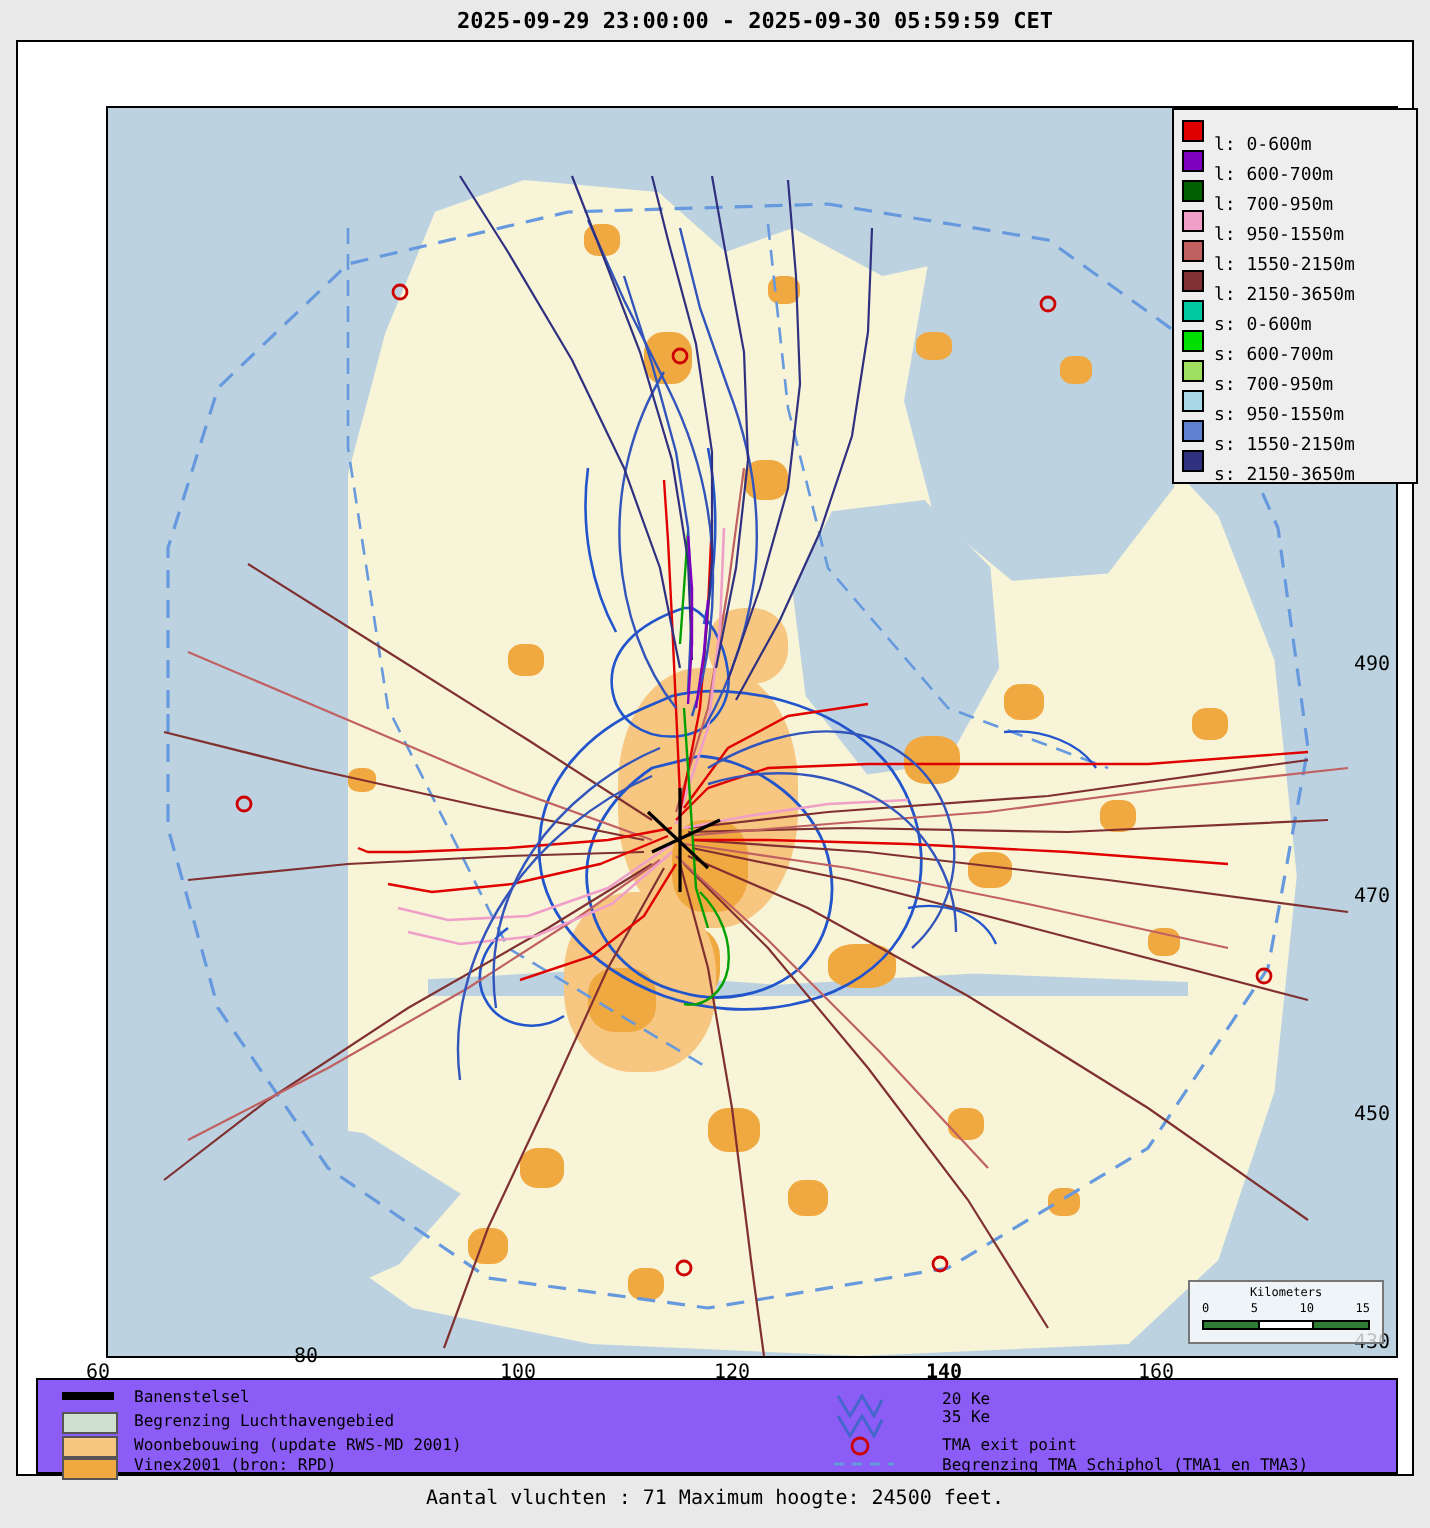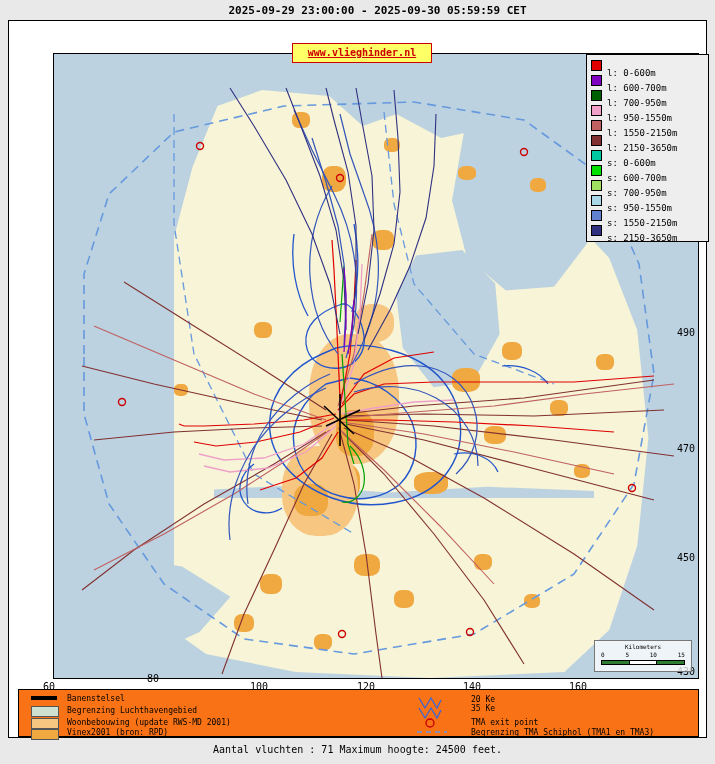--- a/index.html
+++ b/index.html
@@ -62,21 +62,21 @@
     position:absolute;right:0;font-size:10px;text-align:center;
     color:#000;font-family:"DejaVu Sans Mono",monospace;
   }
   .xtick{
     position:absolute;font-size:10px;color:#000;
     font-family:"DejaVu Sans Mono",monospace;text-align:center;
   }
   
   .botlegend{
     position:absolute;left:9px;top:668px;width:681px;height:48px;
-    border:1px solid #000;background:#f97316;
+    border:1px solid #000;background:#8b5cf6;
     box-sizing:border-box;
   }
   .bl-item{position:absolute;font-size:8px;color:#000;font-family:"DejaVu Sans Mono",monospace;}
   .bl-sw{position:absolute;width:26px;height:9px;border:1px solid #555;}
   .footer{
     position:absolute;left:8px;top:740px;width:699px;height:20px;
     background:#e9e9e9;text-align:center;font-size:10px;
     color:#000;font-family:"DejaVu Sans Mono",monospace;line-height:20px;
   }
   .scalebar{
@@ -263,24 +263,23 @@
   <div class="ytick" style="top:192px;width:40px;">510</div>
   <div class="ytick" style="top:306px;width:40px;">490</div>
   <div class="ytick" style="top:422px;width:40px;">470</div>
   <div class="ytick" style="top:531px;width:40px;">450</div>
   <div class="ytick" style="top:645px;width:40px;">430</div>
 
   <div class="xtick" style="left:20px;top:660px;width:40px;">60</div>
   <div class="xtick" style="left:124px;top:620px;width:40px;margin-top:32px;">80</div>
   <div class="xtick" style="left:230px;top:660px;width:40px;">100</div>
   <div class="xtick" style="left:337px;top:660px;width:40px;">120</div>
-  <div class="xtick" style="left:443px;top:660px;width:40px;">140</div>
+  <div class="xtick" style="left:443px;top:660px;width:40px;font-weight:bold;">140</div>
   <div class="xtick" style="left:549px;top:660px;width:40px;">160</div>
 
-  <a class="banner" href="#">www.vlieghinder.nl</a>
 
   <div class="legend">
     <div class="row">
       <span class="sw" style="background:#e00000;"></span>
       <span class="lbl">l: 0-600m</span>
     </div>
     <div class="row">
       <span class="sw" style="background:#8000c0;"></span>
       <span class="lbl">l: 600-700m</span>
     </div>

